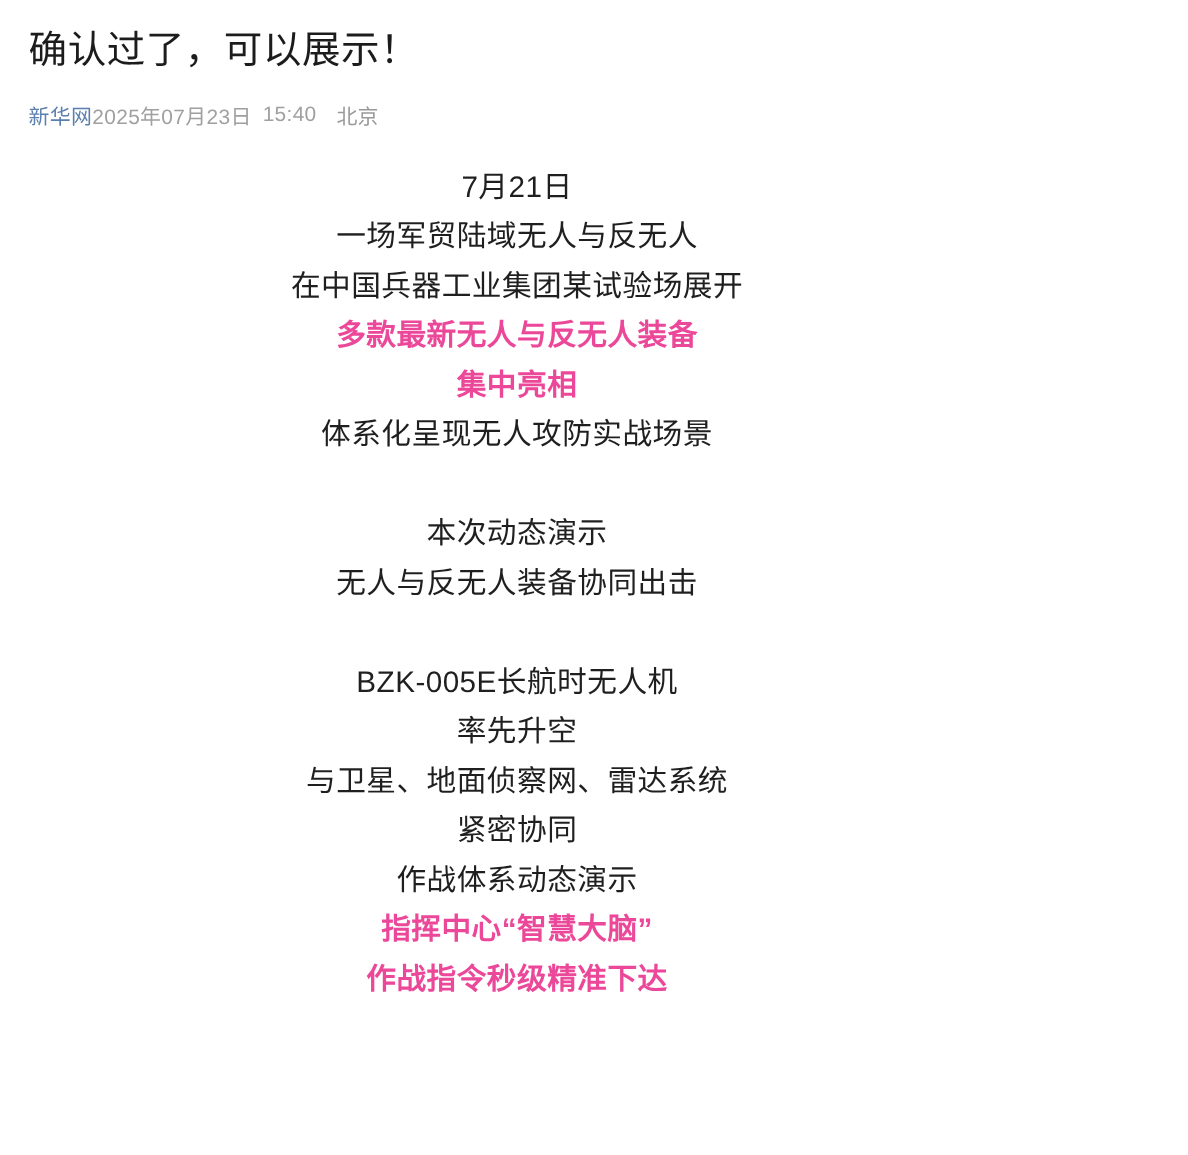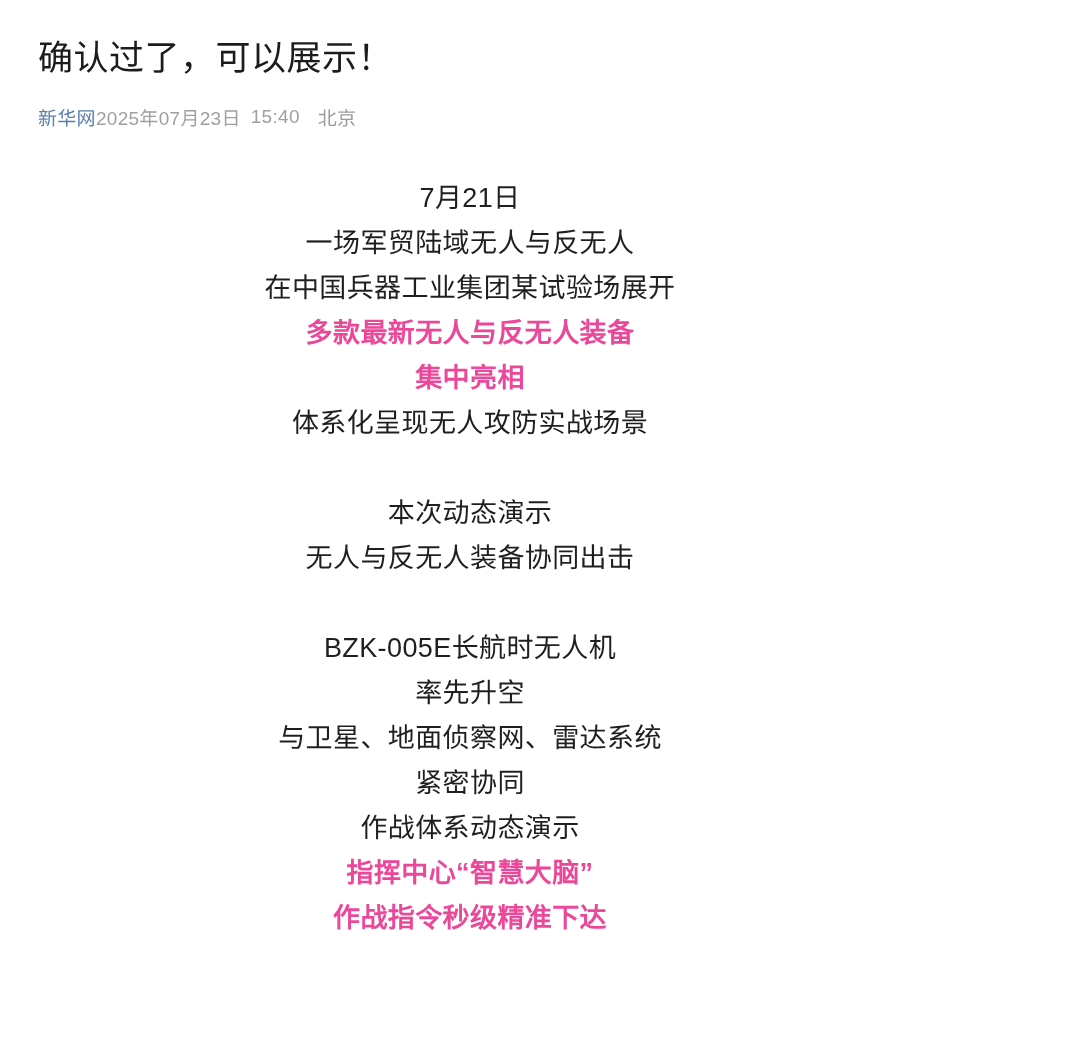--- a/index.html
+++ b/index.html
@@ -12,21 +12,21 @@
     width: 1080px;
     min-height: 1050px;
     font-family: "Liberation Sans", "DejaVu Sans", sans-serif;
     color: #1a1a1a;
     -webkit-font-smoothing: antialiased;
   }
   .page {
     width: 940px;
     min-height: 1050px;
     box-sizing: border-box;
-    padding: 12px;
+    padding: 0;
     position: relative;
   }
   .article-header {
     padding: 22px 26px 0 26px;
   }
   .article-title {
     font-size: 35px;
     line-height: 1.35;
     font-weight: 400;
     color: #1c1c1c;
@@ -49,21 +49,21 @@
     margin-right: 10px;
   }
   .meta-time {
     color: #a0a0a0;
     margin-right: 18px;
   }
   .meta-place {
     color: #9a9a9a;
   }
   .article-body {
-    margin-top: 46px;
+    margin-top: 29px;
     padding: 0 26px 30px 26px;
     text-align: center;
   }
   .para {
     margin: 0;
     font-size: 27px;
     line-height: 45px;
     color: #1f1f1f;
     text-align: center;
     letter-spacing: 0.4px;

